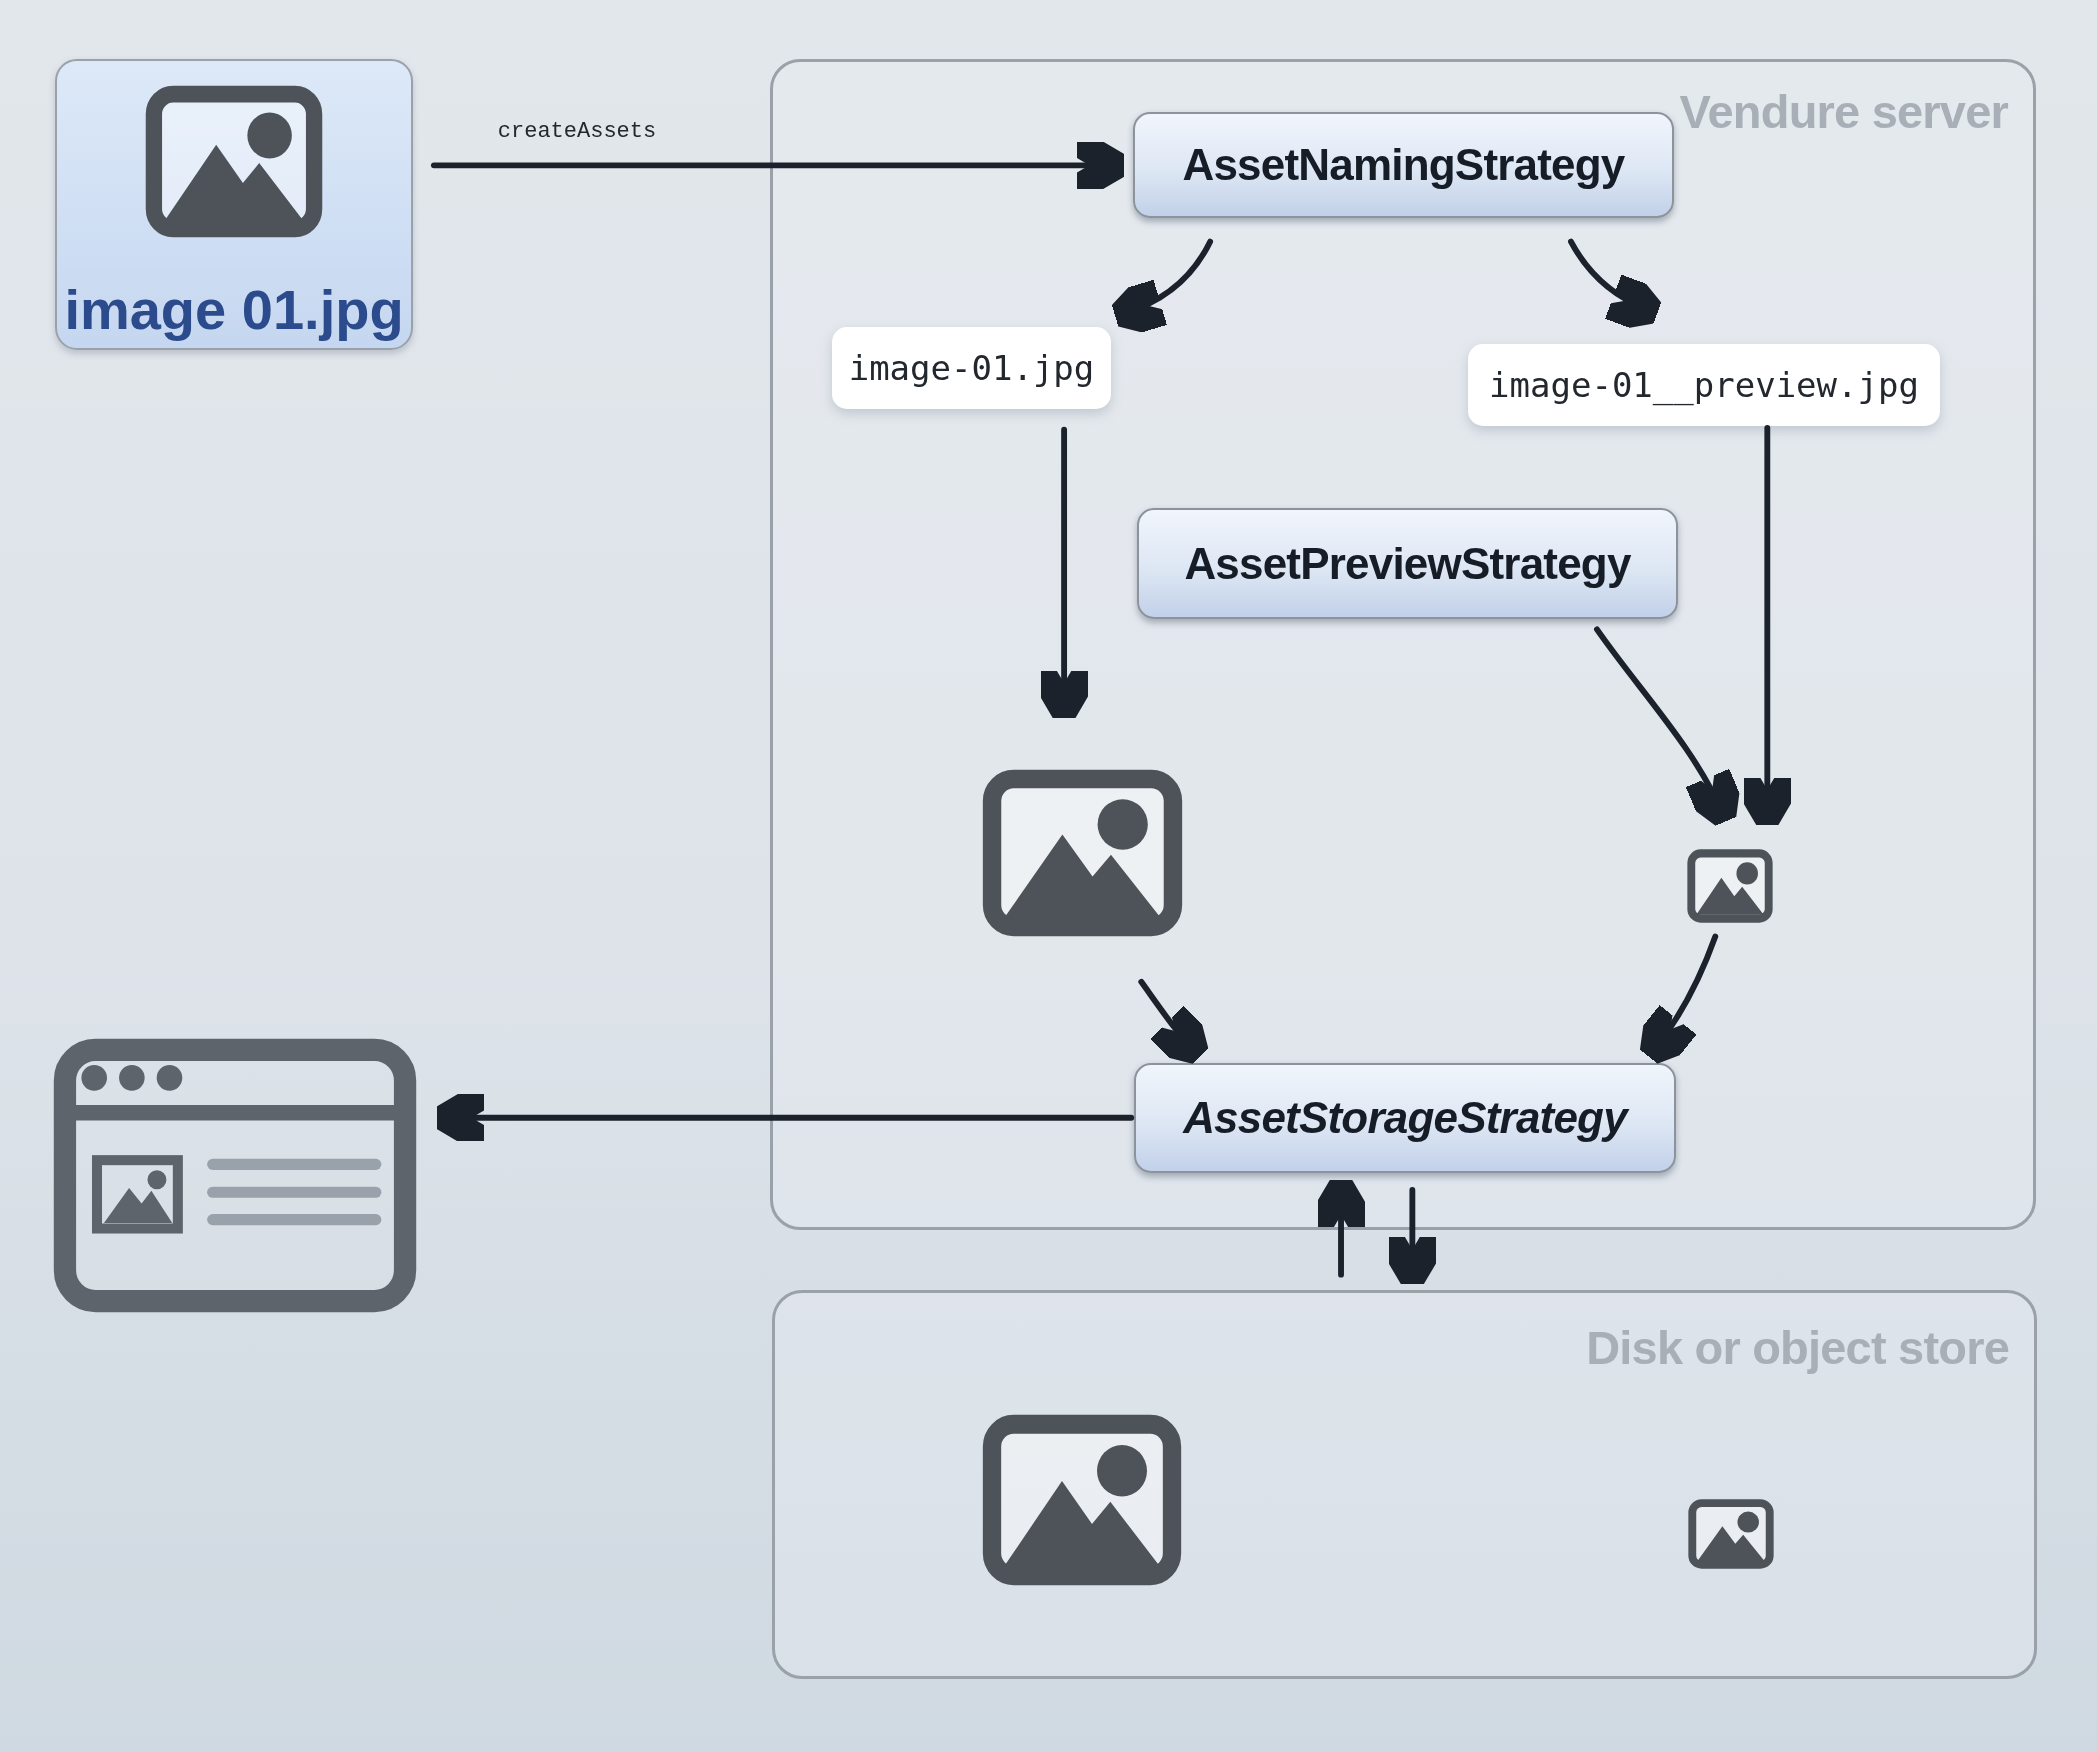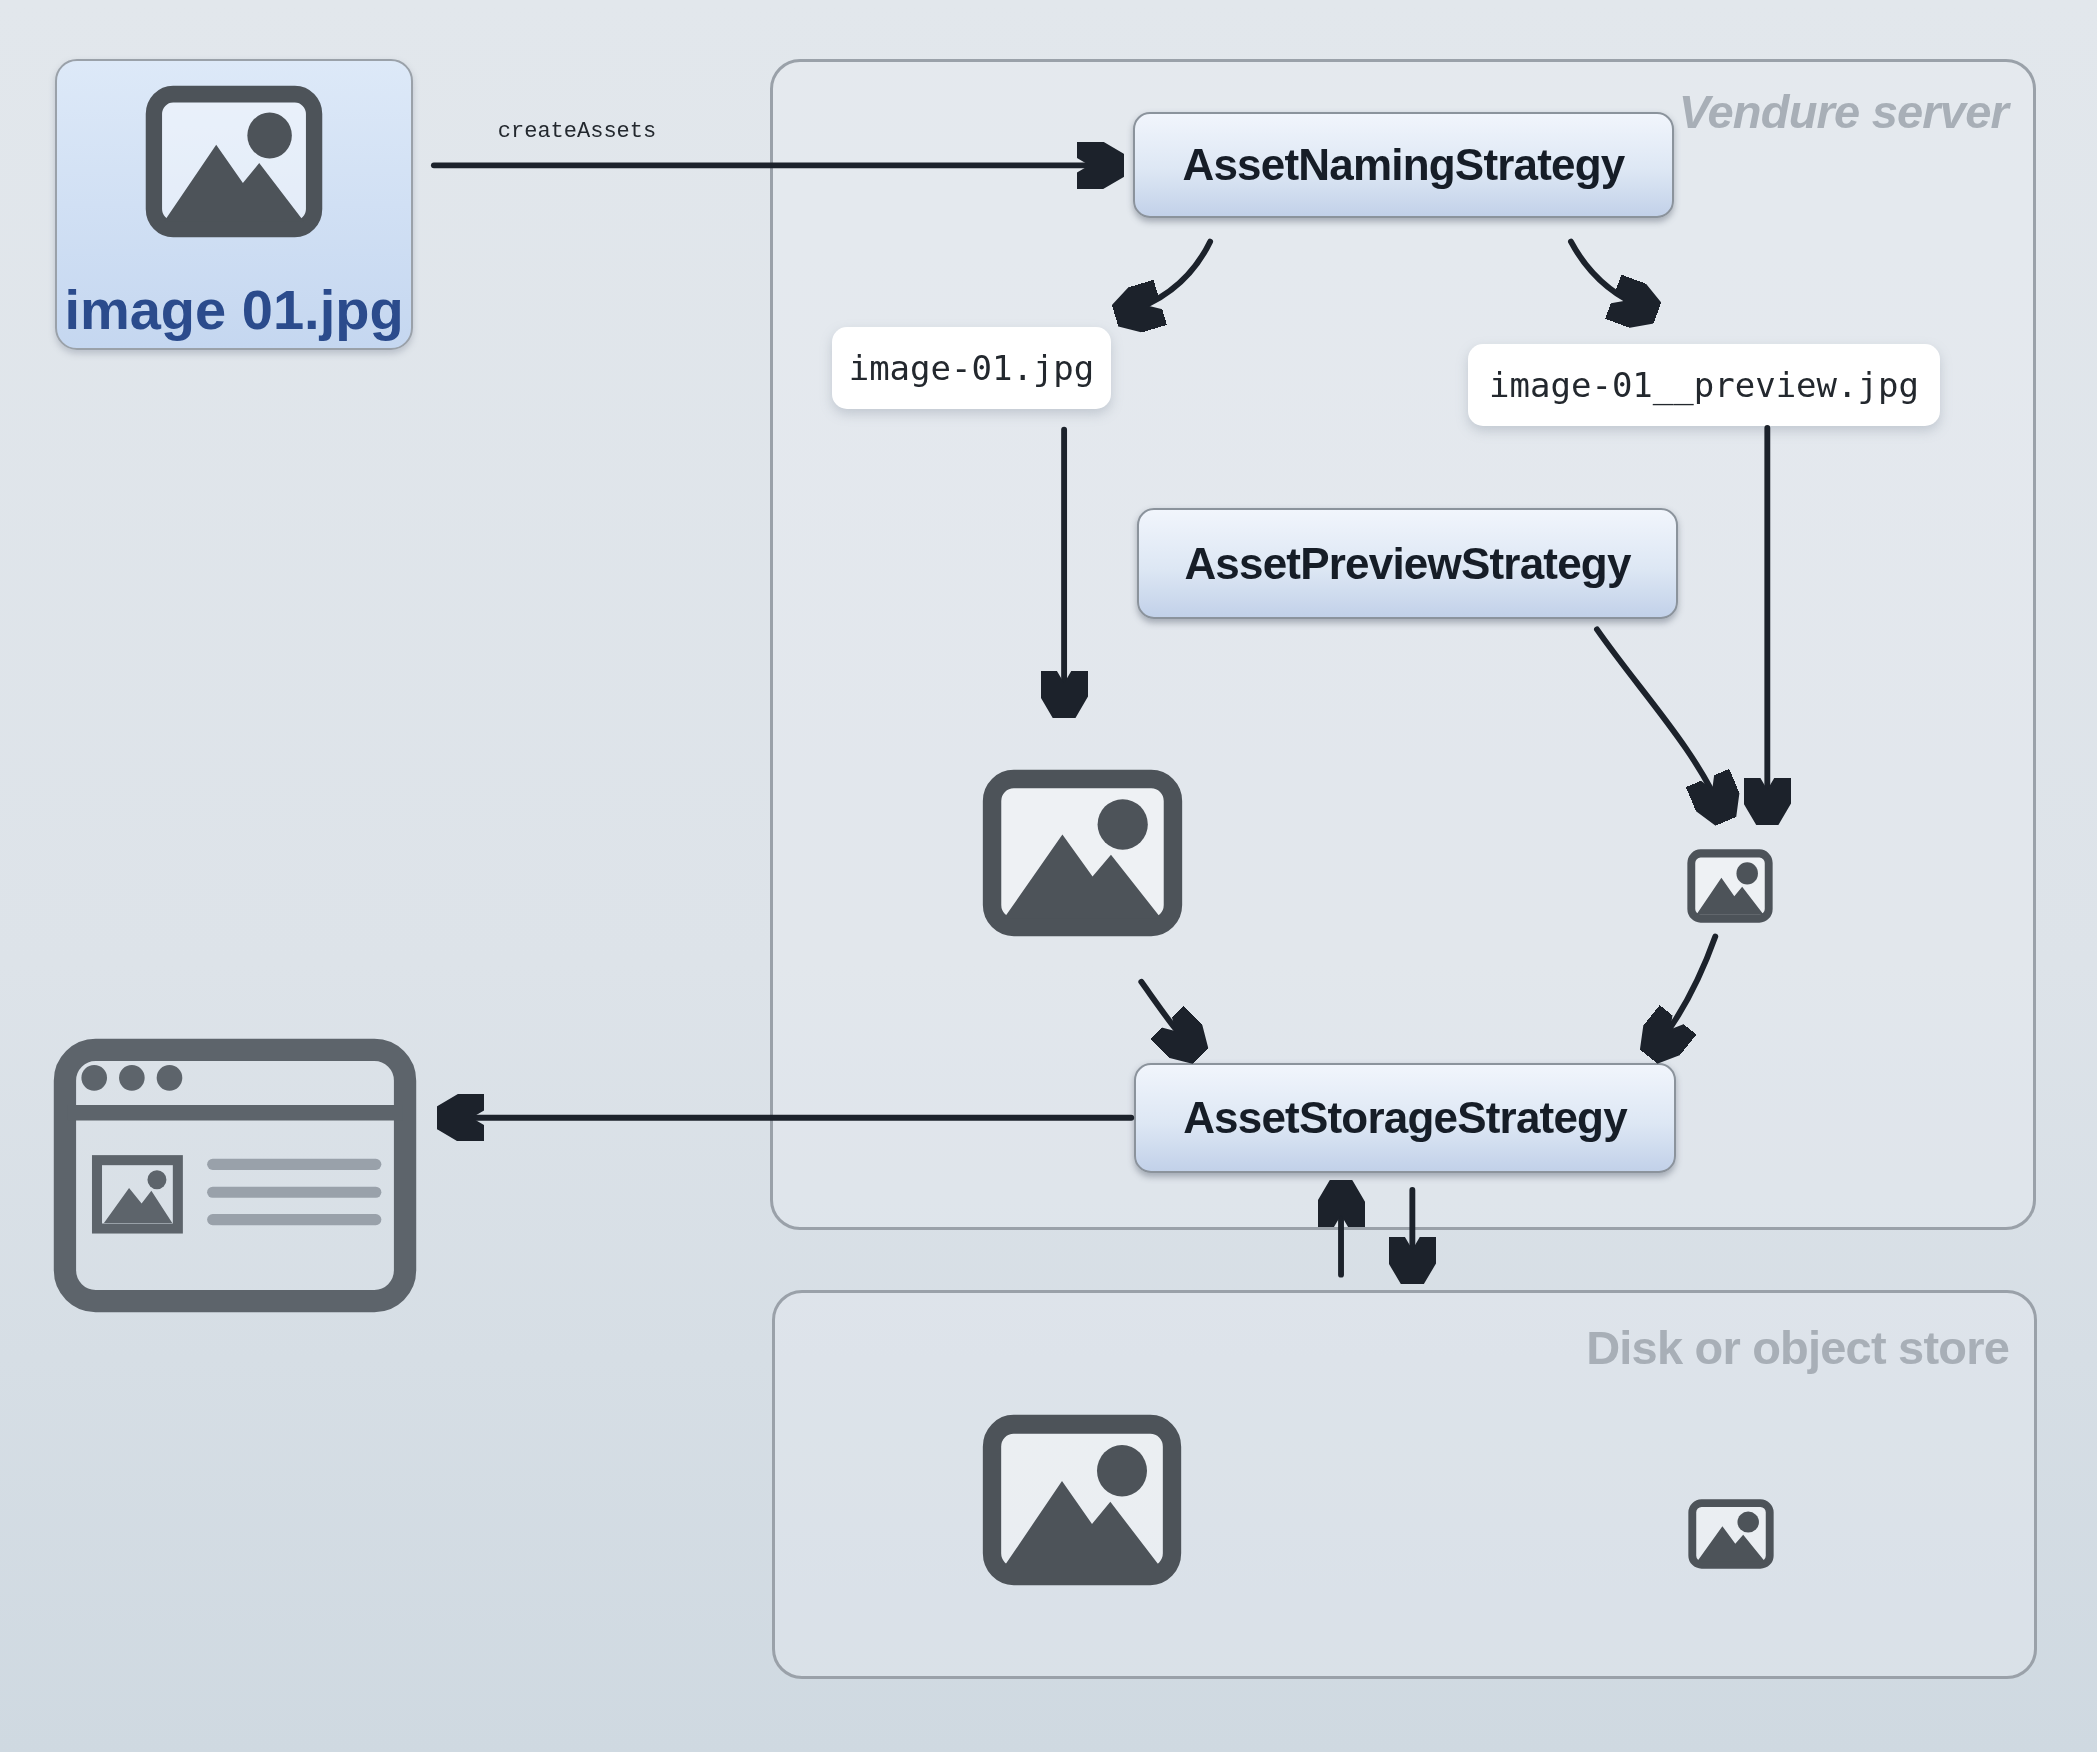--- a/index.html
+++ b/index.html
@@ -19,21 +19,21 @@
   }
   .container-label{
     position:absolute;
     right:25px;
     font-weight:bold;
     font-size:47px;
     letter-spacing:-0.8px;
     color:var(--container-label,#a8afb7);
     white-space:nowrap;
   }
-  .vendure{left:770px;top:59px;width:1260px;height:1165px;font-style:italic;}
+  .vendure{left:770px;top:59px;width:1260px;height:1165px;}
   .disk{left:772px;top:1290px;width:1259px;height:383px;}
   .vendure .container-label{top:22px;}
   .disk .container-label{top:27px;}
   
   .source-card{
     position:absolute;left:55px;top:59px;width:354px;height:287px;
     border:2.5px solid var(--container-border,#9aa1a9);
     border-radius:22px;
     background:linear-gradient(180deg,var(--source-fill-top,#dde9f8) 0%,var(--source-fill-bottom,#c5d7f0) 100%);
     box-shadow:0 3.4px 6.7px rgba(120,130,145,.35);
@@ -52,21 +52,21 @@
     border-radius:17px;
     background:linear-gradient(180deg,var(--node-fill-top,#f1f5fc) 0%,#dde7f4 55%,var(--node-fill-bottom,#c2d1e9) 100%);
     box-shadow:0 3.4px 5.9px rgba(90,100,115,.45);
   }
   .strategy span{
     font-weight:bold;font-size:44px;letter-spacing:-0.8px;
     color:var(--node-text,#161d27);white-space:nowrap;
   }
   .naming{left:1133px;top:112px;width:537px;height:102px;}
   .preview{left:1137px;top:508px;width:537px;height:107px;}
-  .storage{left:1134px;top:1063px;width:538px;height:106px;}
+  .storage{left:1134px;top:1063px;width:538px;height:106px;font-style:italic;}
   
   .file-label{
     position:absolute;
     display:flex;align-items:center;justify-content:center;
     background:var(--file-label-bg,#ffffff);
     border-radius:15px;
     box-shadow:0 5px 11.7px rgba(130,140,155,.35);
   }
   .file-label span{
     font-family:"DejaVu Sans Mono","Liberation Mono",monospace;

